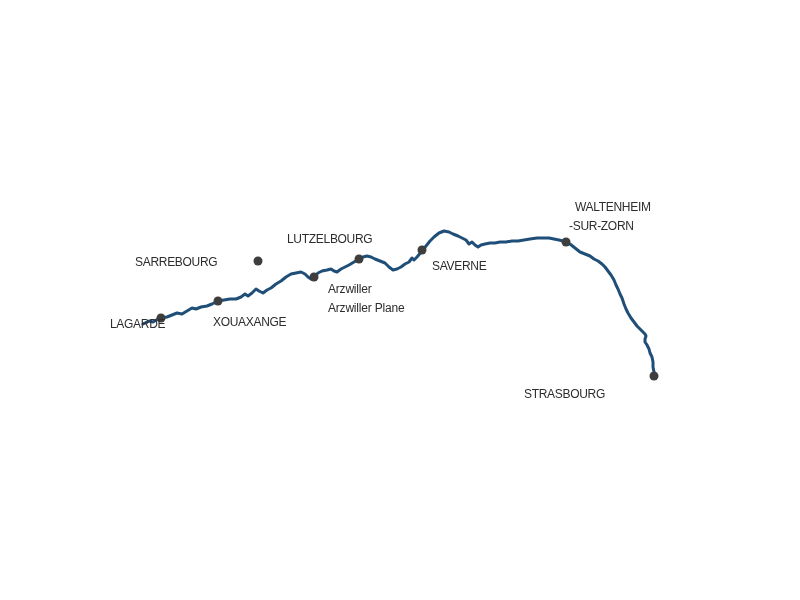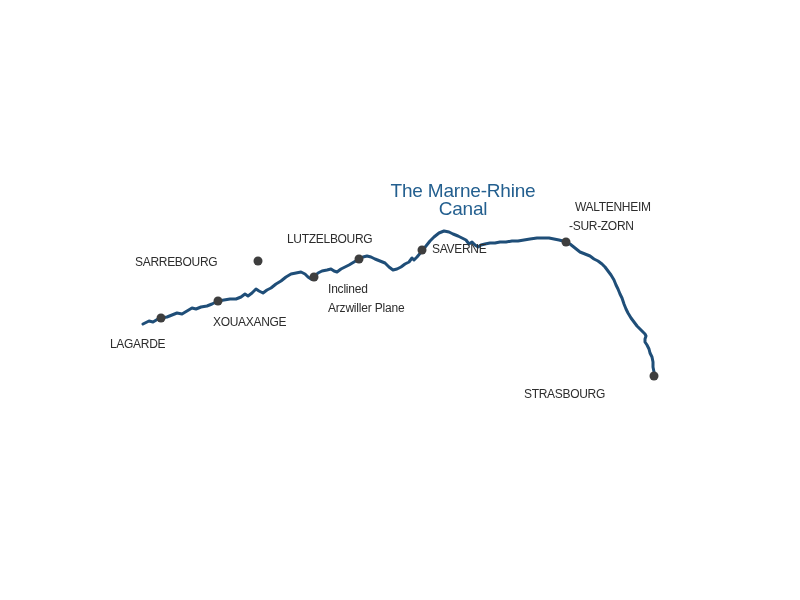--- a/index.html
+++ b/index.html
@@ -65,30 +65,26 @@
         <circle cx="258" cy="261" r="4.5" fill="#3e3e3e"></circle>
         <circle cx="314" cy="277" r="4.5" fill="#3e3e3e"></circle>
         <circle cx="359" cy="259" r="4.5" fill="#3e3e3e"></circle>
         <circle cx="422" cy="250" r="4.5" fill="#3e3e3e"></circle>
         <circle cx="566" cy="242" r="4.5" fill="#3e3e3e"></circle>
         <circle cx="654" cy="376" r="4.5" fill="#3e3e3e"></circle>
       </g>
   </svg>
 
   <div id="town-labels">
-      <div class="town-label" style="left: 110px; top: 336px;">LAGARDE</div>
+      <div class="town-label" style="left: 110px; top: 316px;">LAGARDE</div>
       <div class="town-label" style="left: 213px; top: 314px;">XOUAXANGE</div>
       <div class="town-label" style="left: 135px; top: 254px; text-align: right;">SARREBOURG</div>
-      <div class="town-label mixed" style="left: 328px; top: 281px;">Inclined</div>
+      <div class="town-label mixed" style="left: 328px; top: 281px;">Arzwiller</div>
       <div class="town-label mixed" style="left: 328px; top: 300px;">Arzwiller Plane</div>
       <div class="town-label" style="left: 287px; top: 231px;">LUTZELBOURG</div>
-      <div class="town-label" style="left: 432px; top: 241px;">SAVERNE</div>
+      <div class="town-label" style="left: 432px; top: 258px;">SAVERNE</div>
       <div class="town-label" style="left: 575px; top: 199px;">WALTENHEIM</div>
       <div class="town-label" style="left: 569px; top: 218px; text-align: center;">-SUR-ZORN</div>
       <div class="town-label" style="left: 524px; top: 370px; margin-top: 16px;">STRASBOURG</div>
     </div>
 
-  <div class="map-title">
-    <div>The Marne-Rhine</div>
-    <div>Canal</div>
-  </div>
 
 </div>
 
 </body></html>

